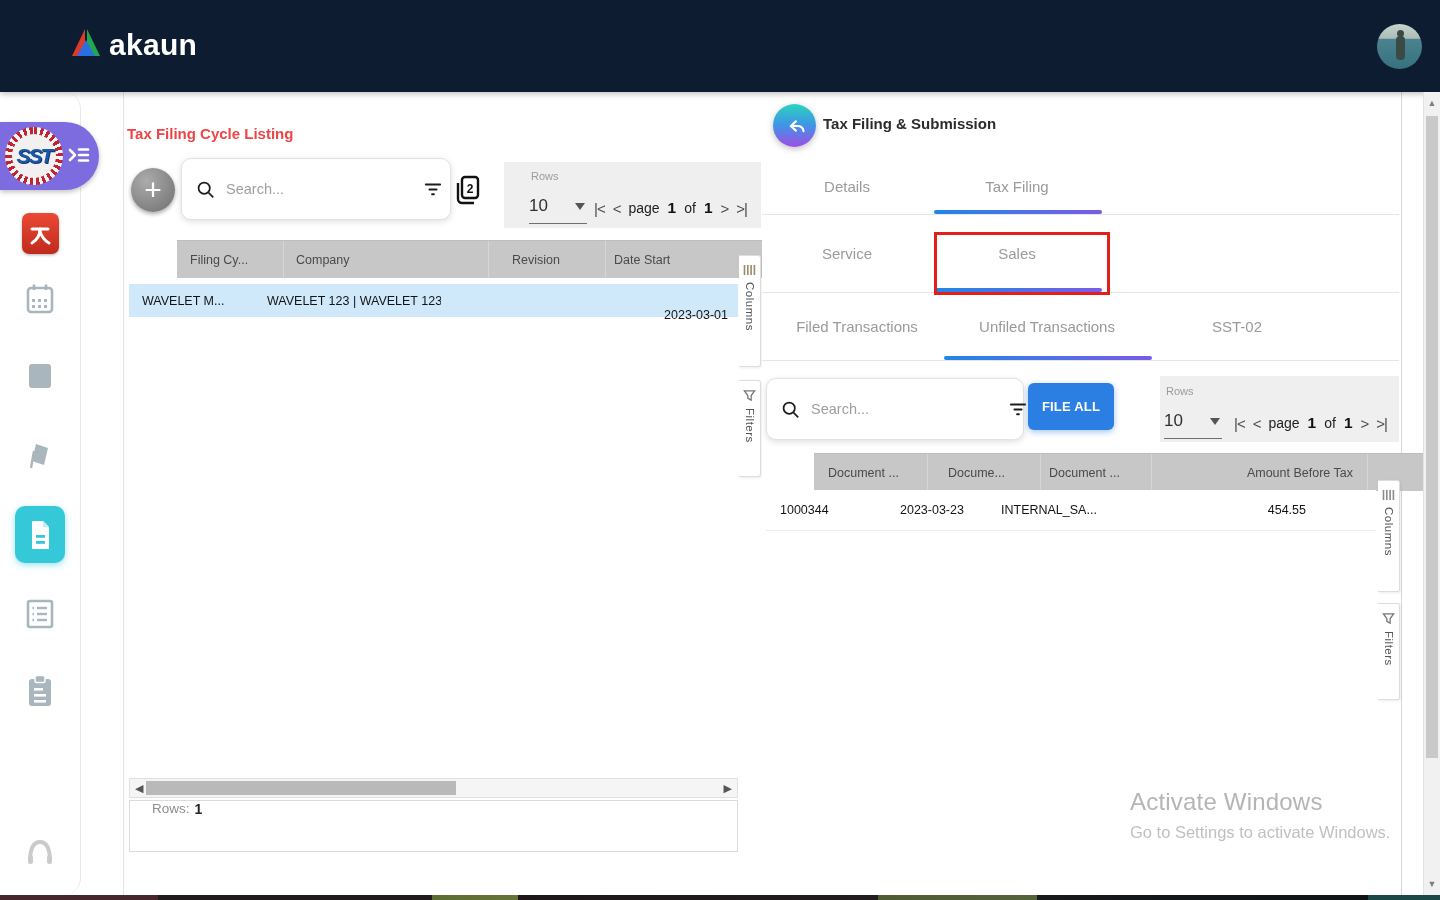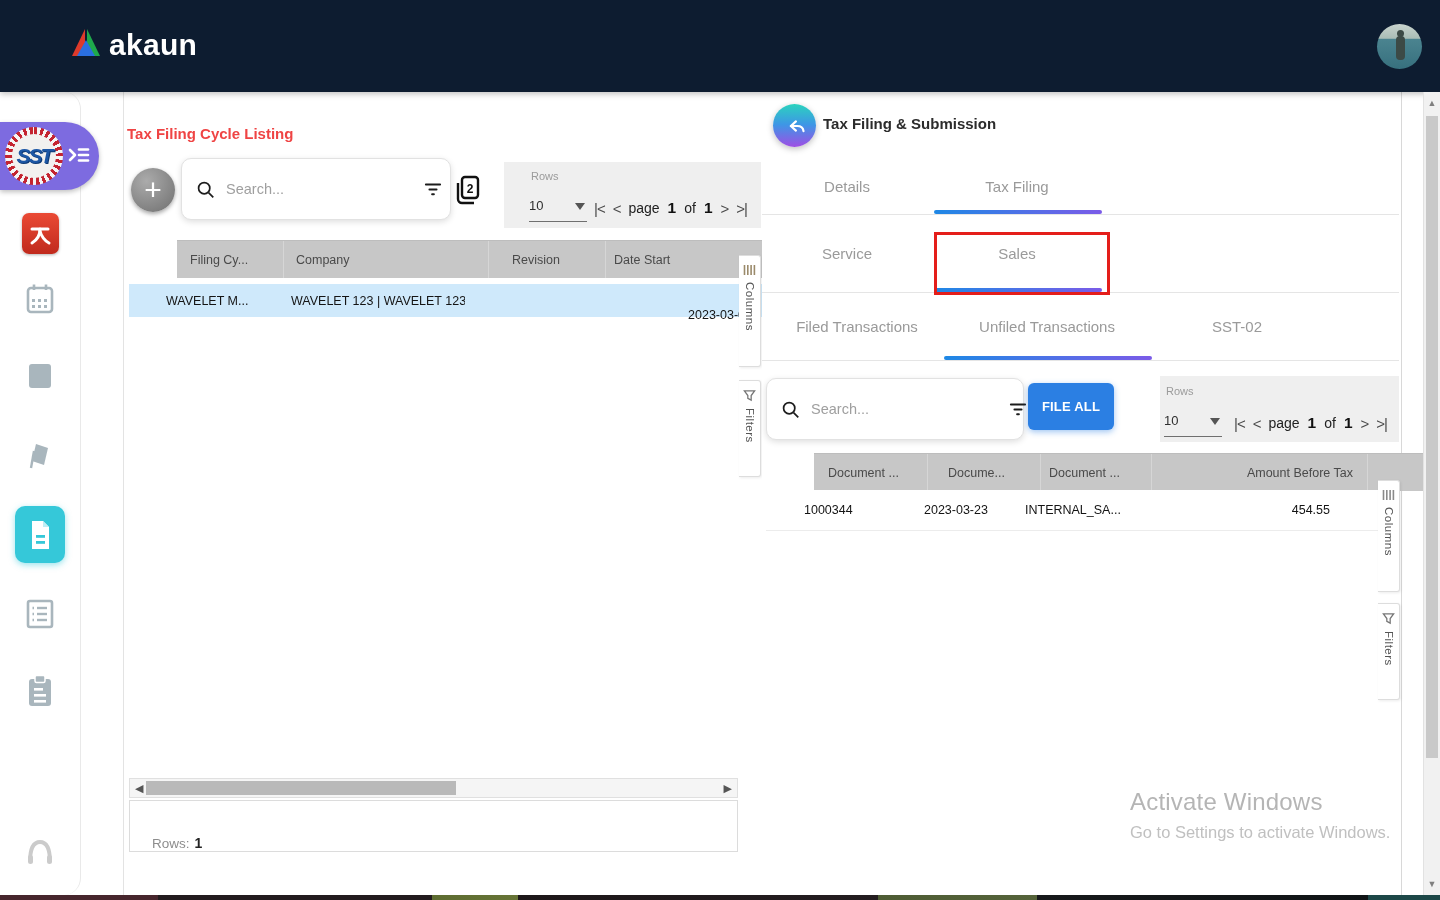--- a/index.html
+++ b/index.html
@@ -50,47 +50,47 @@
   .search-card{position:absolute;background:#fff;border:1px solid #e2e2e2;border-radius:10px;
             box-shadow:0 2px 6px rgba(0,0,0,.13);display:flex;align-items:center;padding:0 14px;gap:9px;}
   .lp-search{left:57px;top:66px;width:240px;height:60px;}
   .search-card input{flex:1;border:none;outline:none;font-size:14.5px;color:#444;background:transparent;
             font-family:"Liberation Sans",sans-serif;}
   .search-card input::placeholder{color:#9f9f9f;}
   .icon-btn{background:none;border:none;padding:0;cursor:pointer;display:flex;align-items:center;}
   .pages2{position:absolute;left:329px;top:82px;}
   .rows-label{position:absolute;font-size:11px;color:#9b9b9b;}
   .rows-select{position:absolute;width:58px;border-bottom:1.5px solid #6f6f6f;padding-bottom:7px;cursor:pointer;}
-  .rows-select .val{font-size:13px;color:#2f2f2f;}
+  .rows-select .val{font-size:17px;color:#2f2f2f;}
   .tri-down{position:absolute;right:2px;top:7px;width:0;height:0;border-left:5.5px solid transparent;
             border-right:5.5px solid transparent;border-top:7px solid #555;}
   .lp-rows-label{left:407px;top:78px;} .lp-rows-select{left:405px;top:104px;}
   .pager{position:absolute;display:flex;align-items:center;gap:8px;font-size:15px;color:#454545;}
   .pager .word{color:#222;font-size:14px;}
   .pager b{color:#111;font-size:15.5px;}
   .pager .nav{cursor:pointer;letter-spacing:-1px;color:#4a4a4a;}
   .lp-pager{left:470px;top:107px;}
 
   .grid-head{position:absolute;display:flex;background:#c7c7c7;border-top:1px solid #bdbdbd;
              color:#4a4a4a;font-size:12.5px;align-items:center;margin-left:48px;}
   .grid-head .hc{height:100%;display:flex;align-items:center;border-right:1px solid #d6d6d6;box-sizing:border-box;}
-  .grid-row{position:absolute;display:flex;font-size:12.5px;color:#141414;align-items:center;cursor:pointer;padding-left:24px;}
+  .grid-row{position:absolute;display:flex;font-size:12.5px;color:#141414;align-items:center;cursor:pointer;}
   .cell{box-sizing:border-box;overflow:hidden;white-space:nowrap;}
   .lp-head{left:5px;top:148px;width:609px;height:37px;}
   .lp-row{left:5px;top:192px;width:609px;height:33px;background:#cfe9fb;}
   .lc1{width:107px;padding-left:13px;} .lc2{width:205px;padding-left:12px;} .lc2v{width:205px;padding-left:31px;}
   .lc3{width:117px;padding-left:23px;} .lc4{width:180px;padding-left:8px;}
   .lc4v{width:180px;text-align:center;padding-right:10px;justify-content:flex-end;display:flex;margin-top:29px;}
 
   .hscroll{position:absolute;left:5px;top:686px;width:609px;height:20px;background:#f5f5f5;
            border:1px solid #e0e0e0;box-sizing:border-box;}
   .hs-arrow{position:absolute;top:2px;font-size:11px;color:#555;cursor:pointer;line-height:15px;}
   .hs-thumb{position:absolute;left:16px;top:2px;width:310px;height:14px;background:#b9b9b9;cursor:grab;}
   .lp-footer{position:absolute;left:5px;top:708px;width:609px;height:52px;border:1px solid #dcdcdc;
-             box-sizing:border-box;display:flex;align-items:flex-end;padding-left:22px;font-size:13.5px;color:#8d8d8d;gap:5px;}
+             box-sizing:border-box;display:flex;align-items:flex-start;padding-left:22px;font-size:13.5px;color:#8d8d8d;gap:5px;}
   .lp-footer b{color:#232323;font-size:14px;}
 
   
   .vtab{position:absolute;width:22px;background:#fff;border:1px solid #ddd;border-left:none;
         border-radius:0 3px 3px 0;box-shadow:1px 1px 3px rgba(0,0,0,.08);display:flex;flex-direction:column;
         align-items:center;padding-top:8px;gap:6px;cursor:pointer;box-sizing:border-box;}
   .vtab .vlabel{writing-mode:vertical-rl;font-size:11.5px;color:#555;letter-spacing:.5px;}
   .lp-vcol{left:615px;top:163px;height:112px;} .lp-vfil{left:615px;top:288px;height:97px;}
   .rp-vcol{left:616px;top:388px;height:112px;} .rp-vfil{left:616px;top:511px;height:97px;}
 

